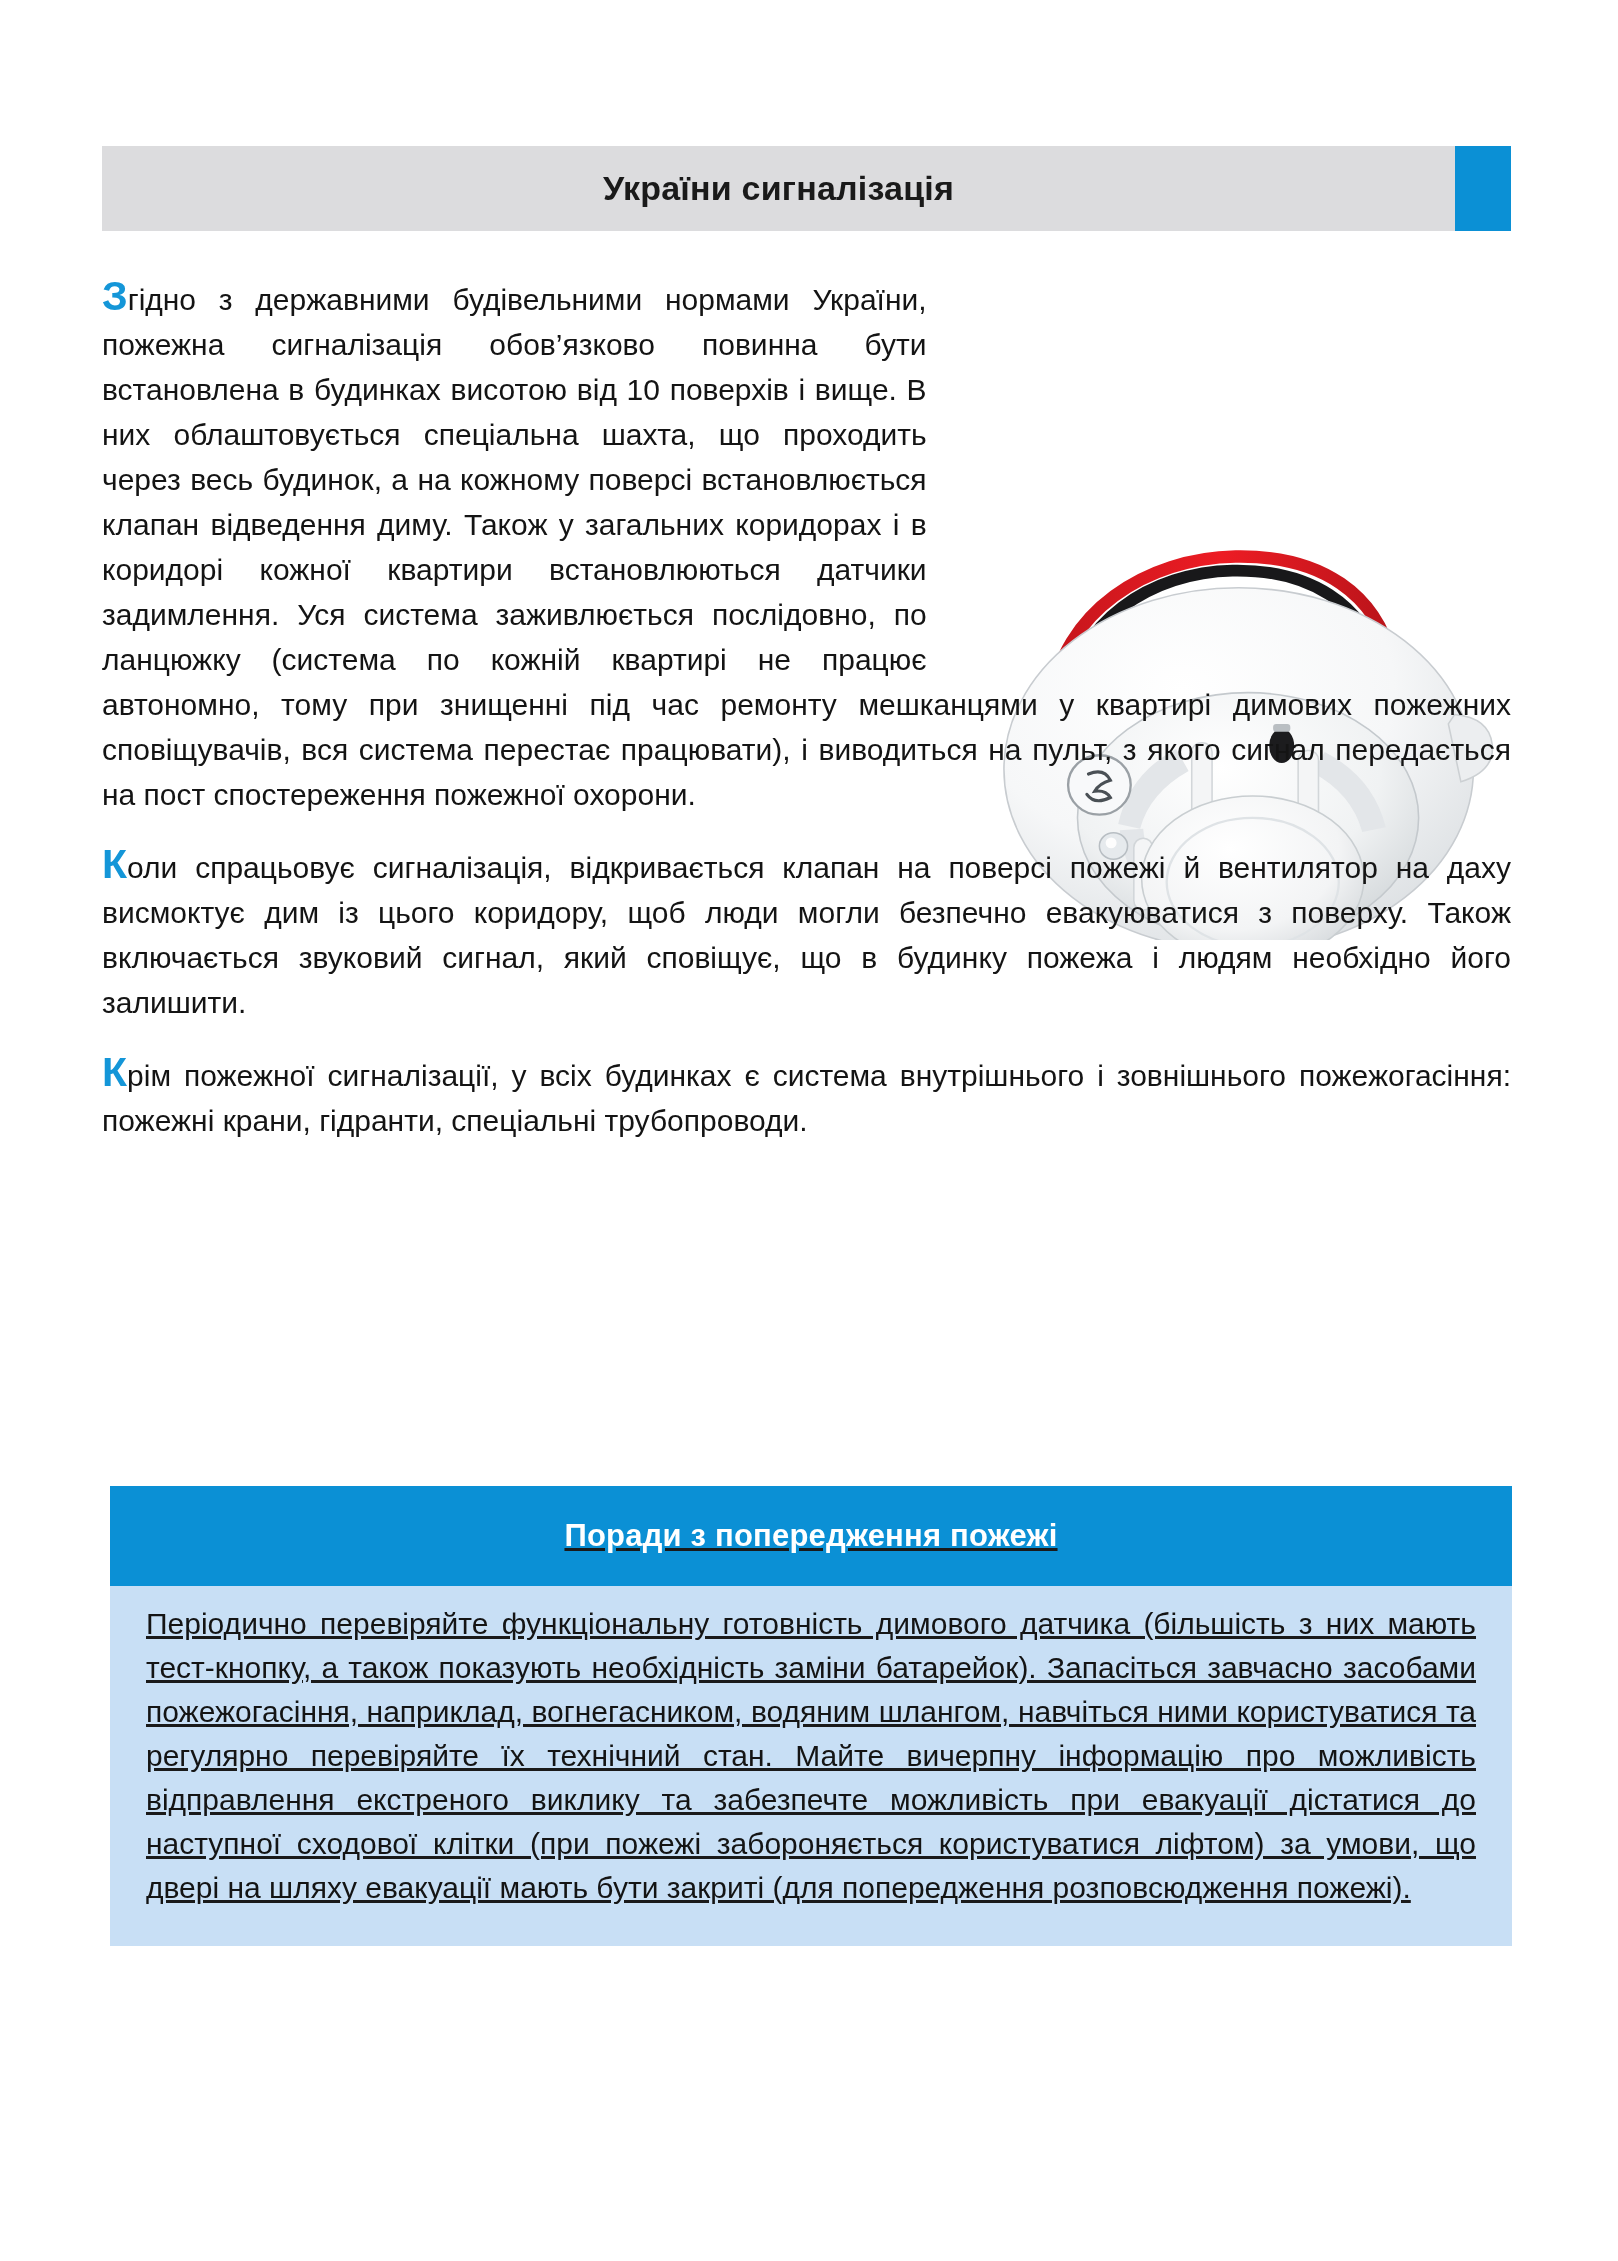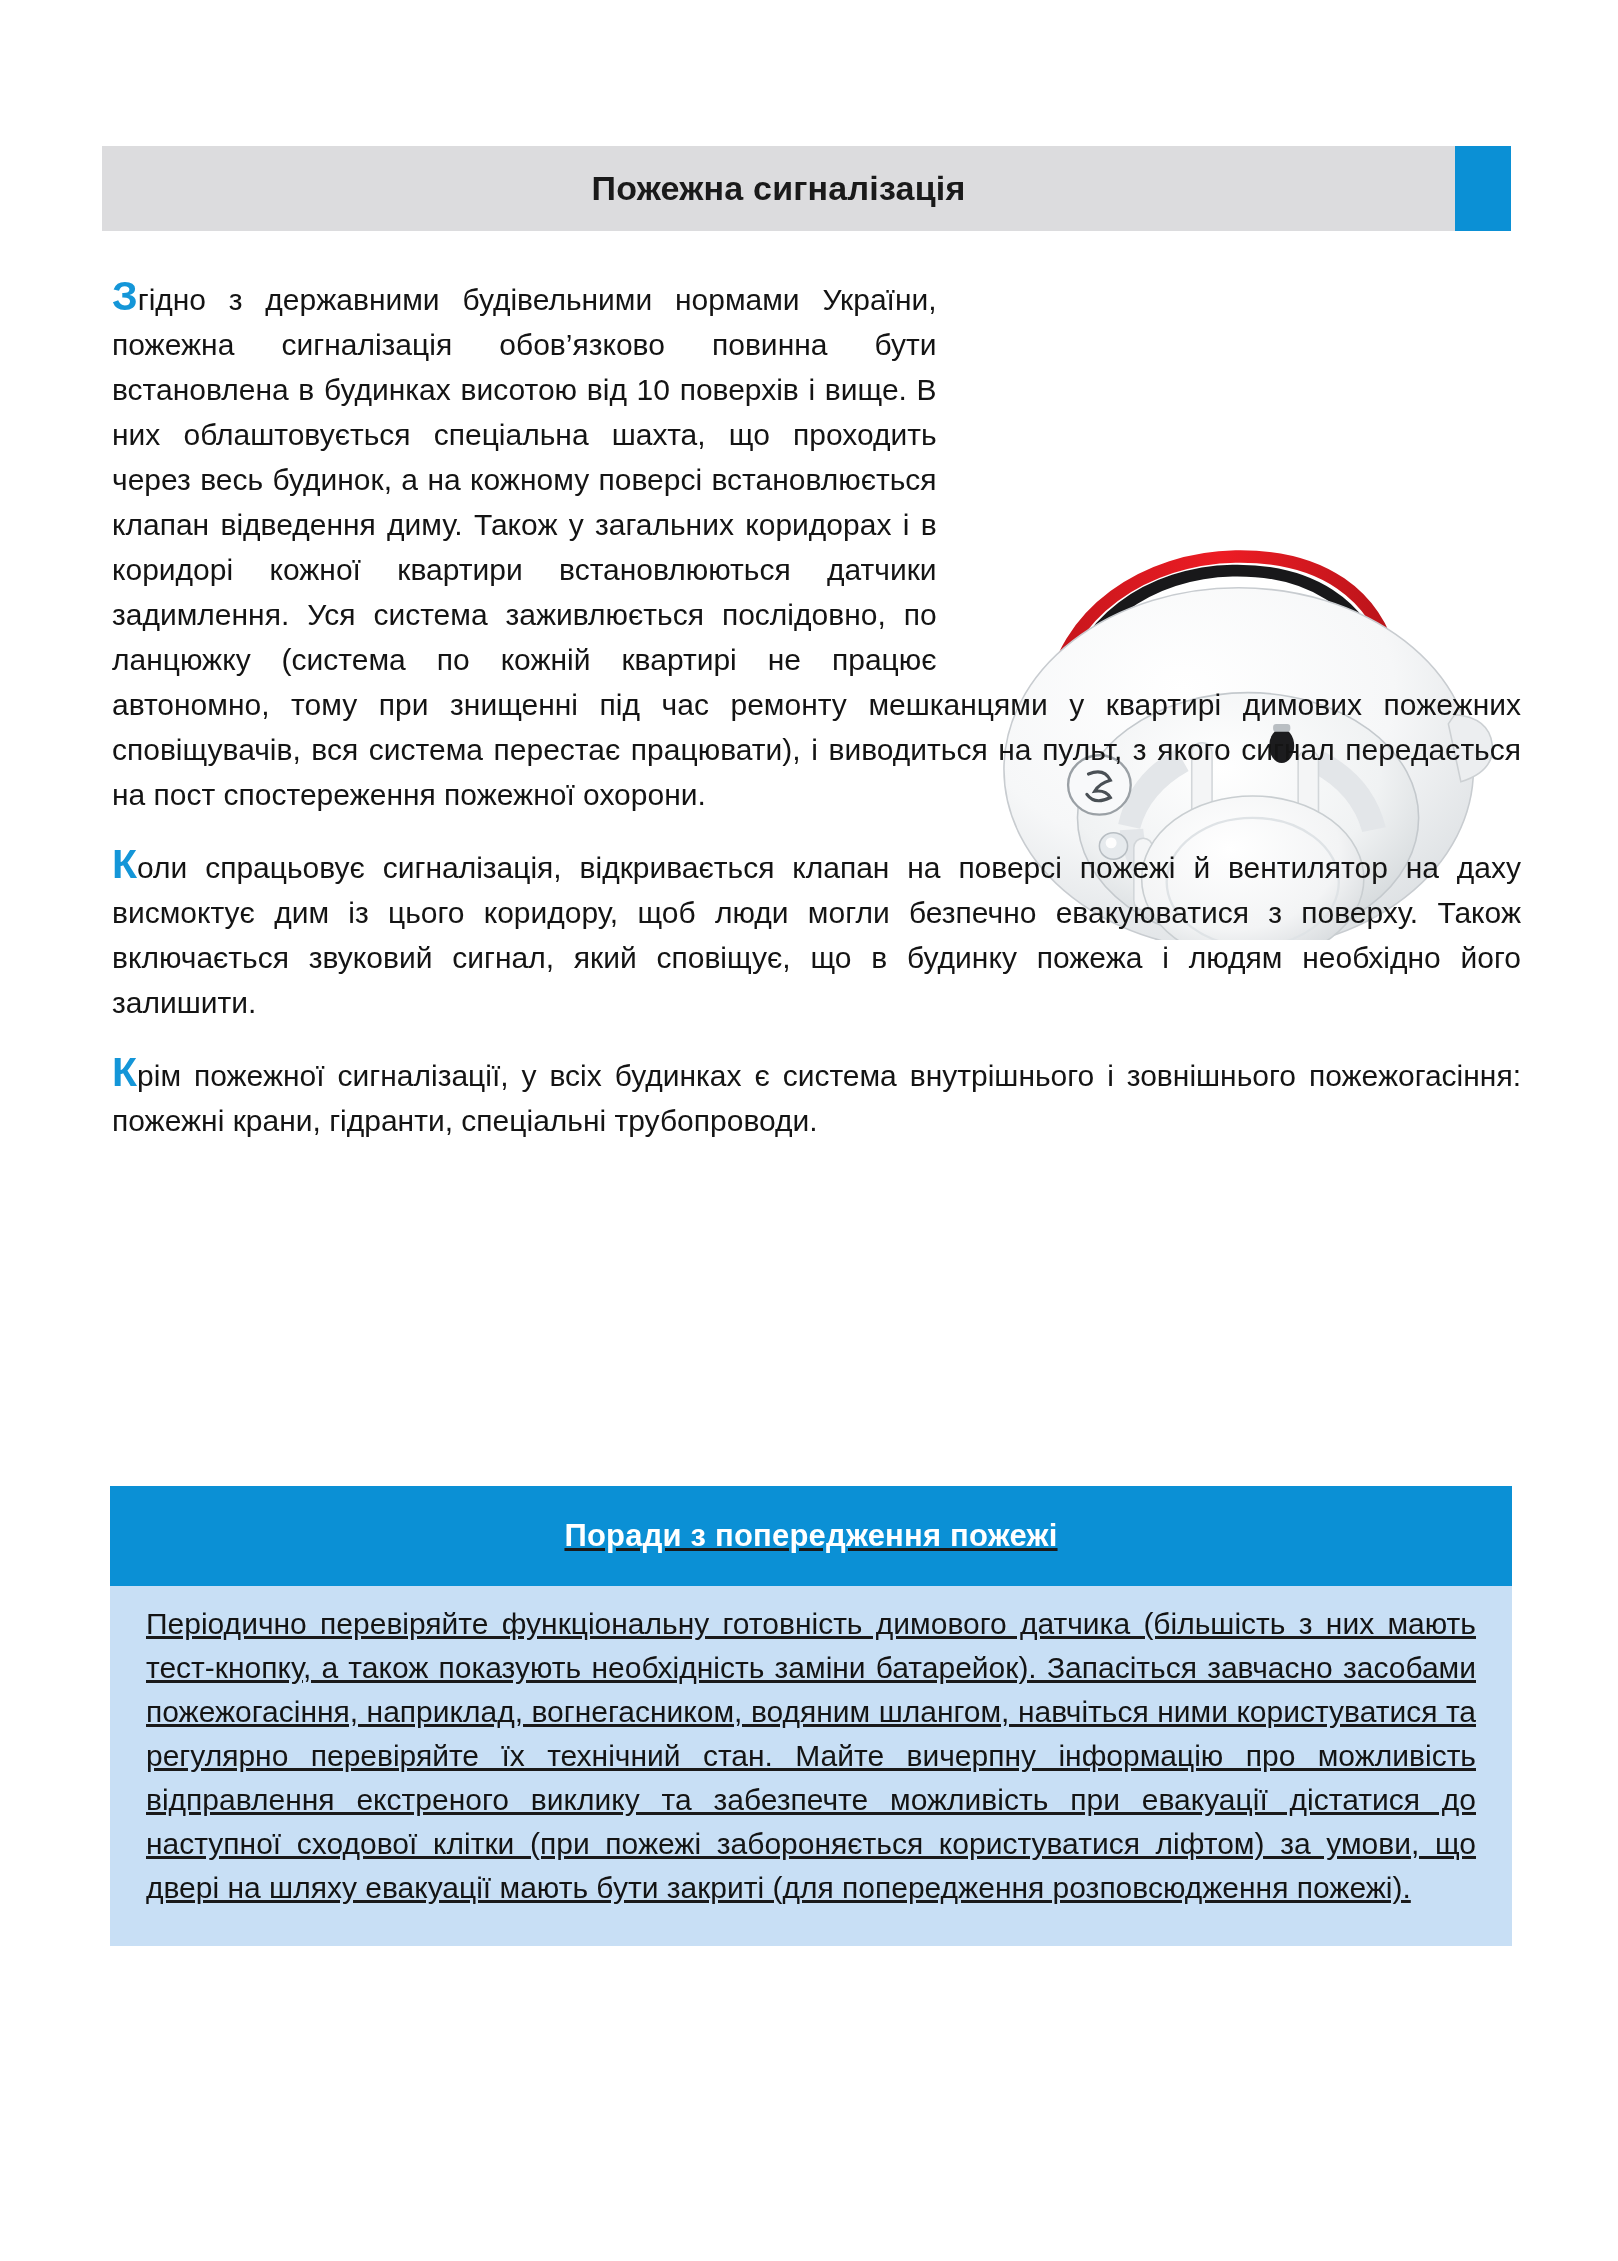--- a/index.html
+++ b/index.html
@@ -57,21 +57,21 @@
     justify-content: center;
     font-size: 34px;
     font-weight: bold;
     color: #1a1a1a;
     letter-spacing: 0.2px;
   }
 
   
   .body-area {
     position: absolute;
-    left: 112px;
+    left: 102px;
     top: 276px;
     width: 1409px;
   }
 
   .para {
     font-size: 30px;
     line-height: 45px;
     text-align: justify;
     text-justify: inter-word;
     margin: 0 0 27px 0;
@@ -142,21 +142,21 @@
   }
 </style>
 </head>
 <body>
 
 <div class="page">
 
   <div class="title-bar">
     <div class="title-bar-gray"></div>
     <div class="title-bar-accent"></div>
-    <div class="title-text">Пожежна сигналізація</div>
+    <div class="title-text">України сигналізація</div>
   </div>
 
   <div class="detector-photo">
     <svg viewBox="0 0 740 548" xmlns="http://www.w3.org/2000/svg">
       <defs>
         <radialGradient id="bodyShade" cx="38%" cy="28%" r="82%">
           <stop offset="0%" stop-color="#ffffff"></stop>
           <stop offset="55%" stop-color="#f6f7f8"></stop>
           <stop offset="100%" stop-color="#d9dde0"></stop>
         </radialGradient>

